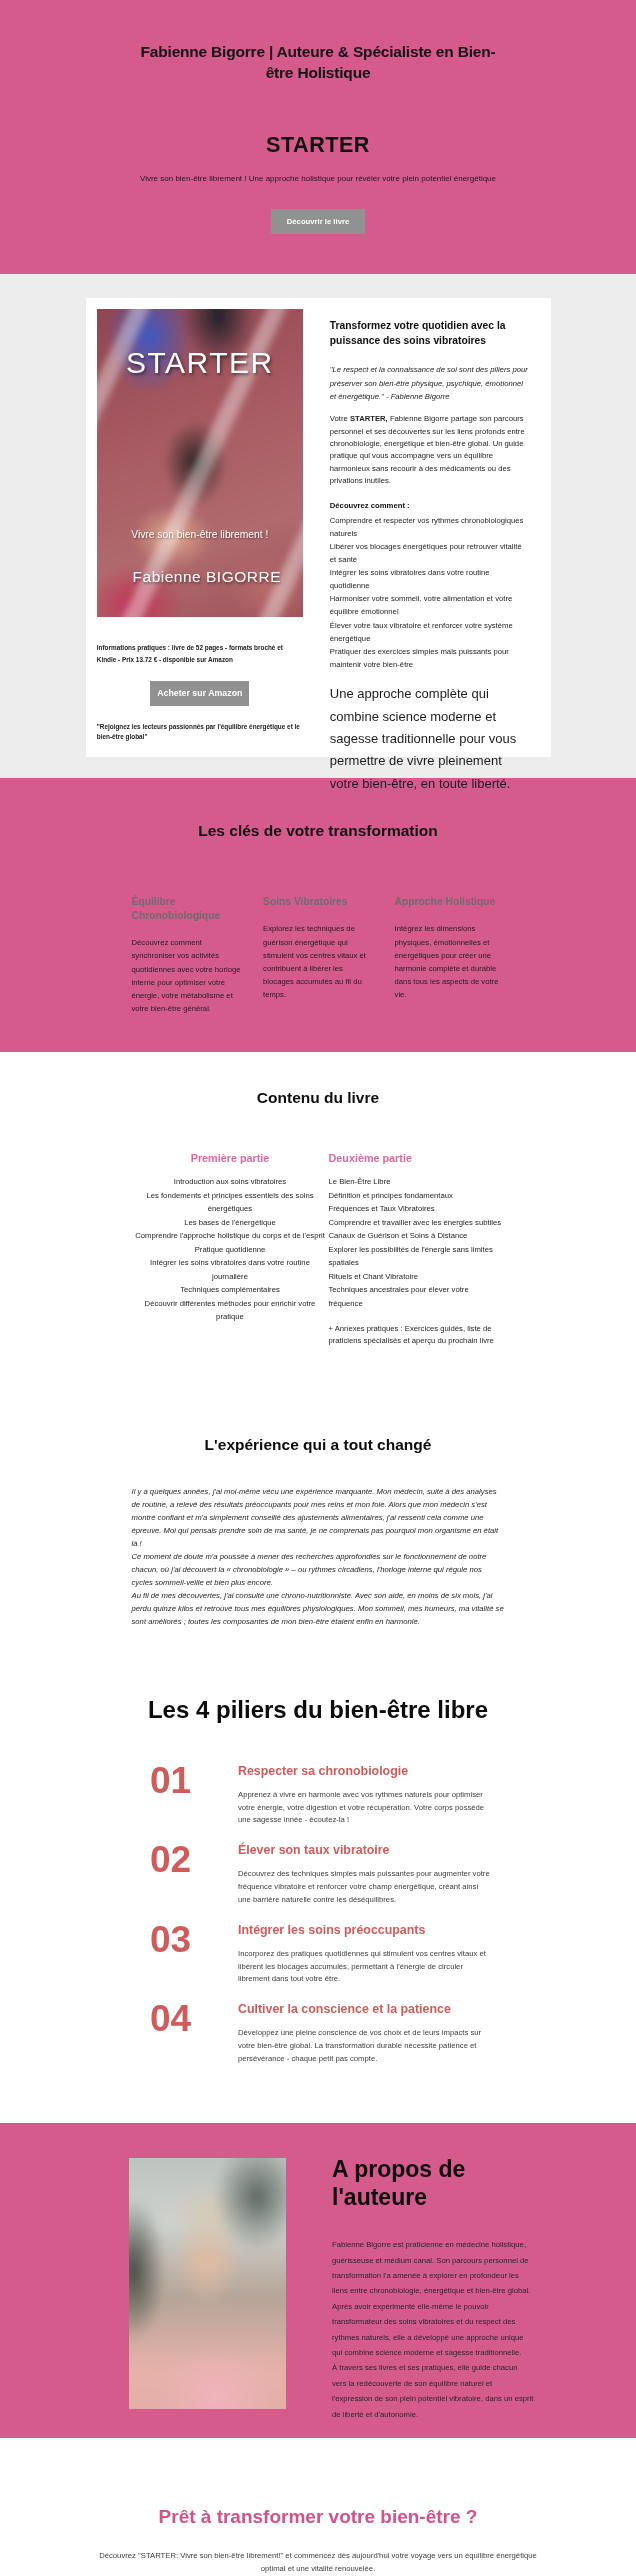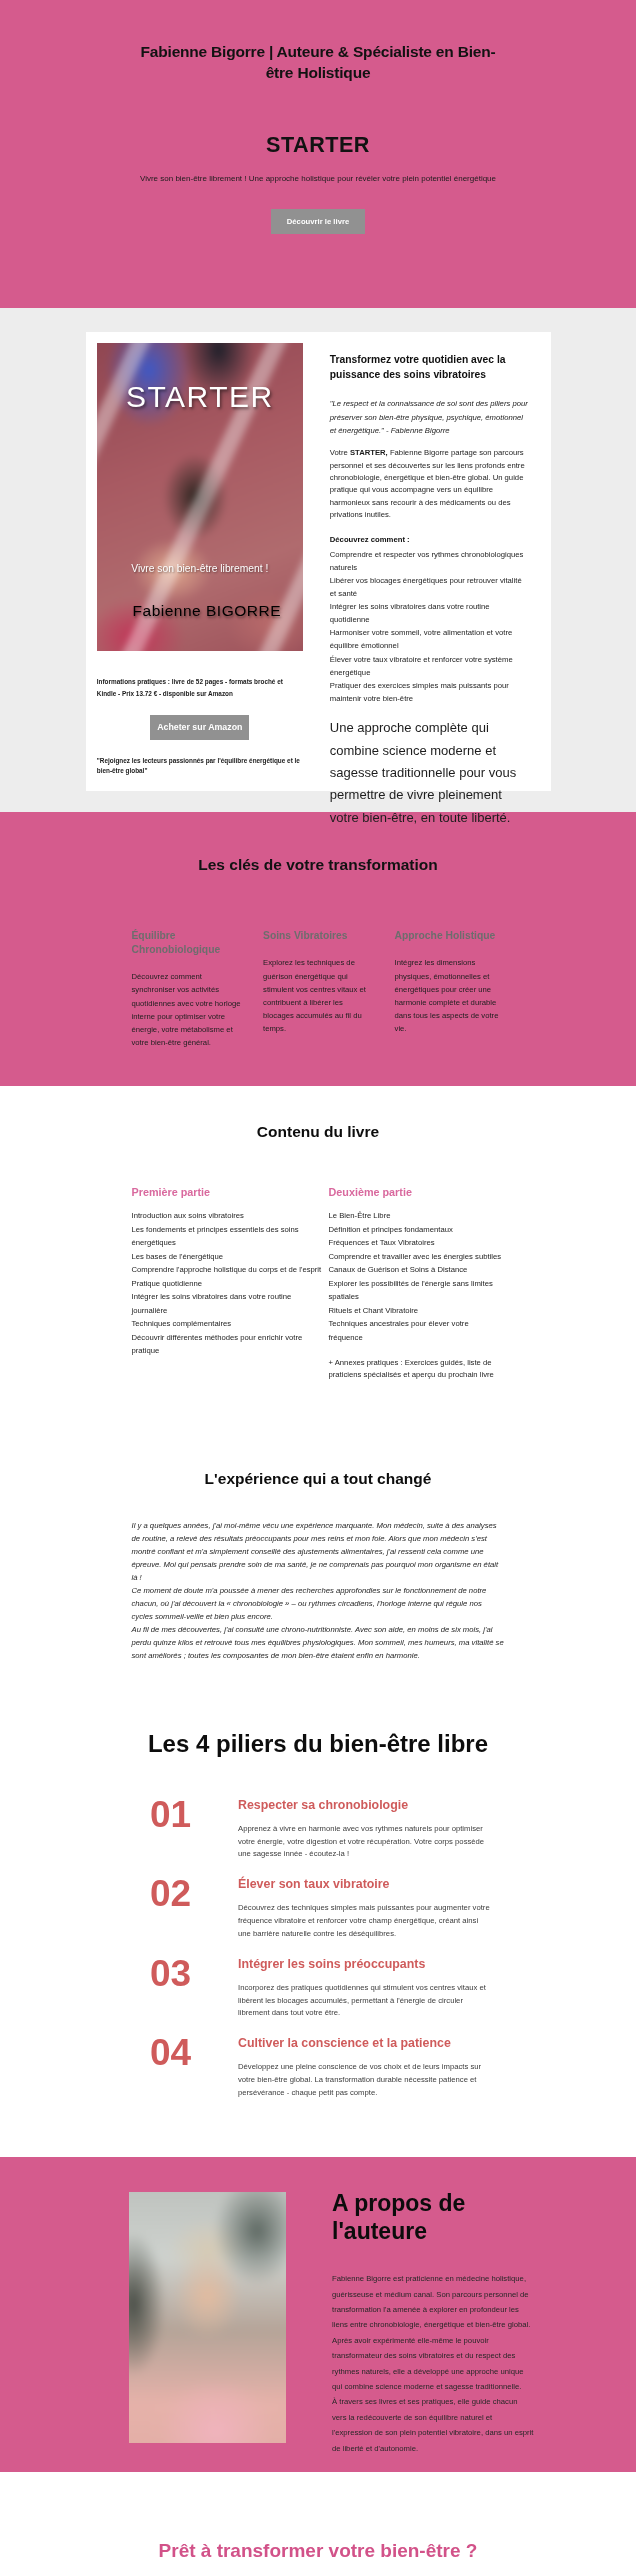--- a/index.html
+++ b/index.html
@@ -1,21 +1,21 @@
 <!DOCTYPE html>
 <html lang="fr" style="font-size:8.2px"><head>
 <meta charset="utf-8">
 <style>
   * { box-sizing: border-box; }
   html, body { margin: 0; padding: 0; background: #ffffff; }
   body { font-family: "Liberation Sans", sans-serif; color: #222; }
   .page { width: 636px; height: 2701px; overflow: hidden; background: #fff; }
 
   
-  .hero { height: 308px; background: #d55b8d; text-align: center; padding-top: 42px; }
+  .hero { height: 274px; background: #d55b8d; text-align: center; padding-top: 42px; }
   .site-title { margin: 0 auto; max-width: 361px; font-size: 15.5px; font-weight: bold;
                 color: #121212; line-height: 1.35; letter-spacing: -0.2px; }
   .book-title { margin: 48px auto 0; font-size: 21.6px; font-weight: bold; color: #121212;
                 line-height: 1.2; letter-spacing: 0.5px; }
   .hero-sub { margin: 16.5px auto 0; max-width: 505px; font-size: 8px; color: #1c1c1c; }
   .btn { display: inline-block; background: #919191; color: #ffffff; font-weight: bold;
          text-decoration: none; cursor: pointer; }
   .hero-btn { margin-top: 26px; padding: 7.7px 15.5px; font-size: 7.7px; }
 
   
@@ -34,21 +34,21 @@
       radial-gradient(ellipse 72px 57px at 22% 92%, #c23558 0%, rgba(194,53,88,0) 70%),
       radial-gradient(ellipse 62px 52px at 80% 88%, #b86a6a 0%, rgba(184,106,106,0) 70%),
       linear-gradient(160deg, #8d4450 0%, #a85a62 40%, #b06b6e 70%, #9a4f58 100%);
   }
   .cover-title { position: absolute; top: 12%; left: 0; right: 0; text-align: center;
     color: #fff; font-size: 30px; font-weight: 500; letter-spacing: 1.5px;
     text-shadow: 1.5px 2.1px 3.1px rgba(0,0,0,0.5); }
   .cover-tagline { position: absolute; top: 71.5%; left: 0; right: 0; text-align: center;
     color: #fff; font-size: 10.3px; font-weight: 400; text-shadow: 1px 1px 2.1px rgba(0,0,0,0.45); }
   .cover-author { position: absolute; top: 84%; left: 14px; right: 0; text-align: center;
-    color: #000000; font-size: 15.5px; font-weight: 500; letter-spacing: 0.5px;
+    color: #ffffff; font-size: 15.5px; font-weight: 500; letter-spacing: 0.5px;
     text-shadow: 1px 1.5px 2.6px rgba(0,0,0,0.45); }
   .book-info { margin: 25px 0 0 0; font-size: 6.4px; font-weight: bold; color: #1a1a1a;
                line-height: 1.85; }
   .buy-btn { display: block; width: 99px; height: 25px; margin: 16px auto 0;
              text-align: center; line-height: 25px; font-size: 8.8px; padding: 0; }
   .join-quote { margin: 15.5px 0 0 0; font-size: 6.4px; font-weight: bold; color: #1a1a1a;
                 line-height: 1.6; }
   .card-right { width: 199px; flex: none; margin-left: 27px; }
   .book-heading { margin: 10.3px 0 0 0; font-size: 10.3px; font-weight: bold; color: #101010;
                   line-height: 1.4; }
@@ -68,21 +68,21 @@
   .key-col { flex: 1; }
   .key-title { margin: 0; font-size: 10.3px; font-weight: bold; color: #6d6d6d; line-height: 1.35; }
   .key-text { margin: 13.4px 0 0 0; font-size: 7.7px; color: #1e1e1e; line-height: 1.72; }
 
   
   .white-block { height: 1071px; background: #ffffff; }
   .section-heading { margin: 0; text-align: center; font-size: 15.5px; font-weight: bold;
                      color: #0d0d0d; }
   .contents-heading { padding-top: 37px; }
   .contents-cols { width: 373px; margin: 45px auto 0; display: flex; }
-  .contents-col1 { width: 197px; flex: none; }
+  .contents-col1 { width: 197px; flex: none; text-align: center; }
   .contents-col2 { flex: 1; }
   .part-title { margin: 0 0 11.3px 0; font-size: 10.8px; font-weight: bold; color: #d9699e; }
   .toc-item { font-size: 7.7px; color: #242424; line-height: 1.75; }
   .annex { margin: 13.4px 0 0 0; font-size: 7.7px; color: #242424; line-height: 1.5; }
 
   .exp-heading { margin-top: 90px; }
   .exp-paras { width: 373px; margin: 32px auto 0; }
   .exp-paras p { margin: 0; font-size: 7.7px; font-style: italic; color: #1f1f1f; line-height: 1.68; }
 
   .pillars-heading { margin-top: 67px; font-size: 24px; }

